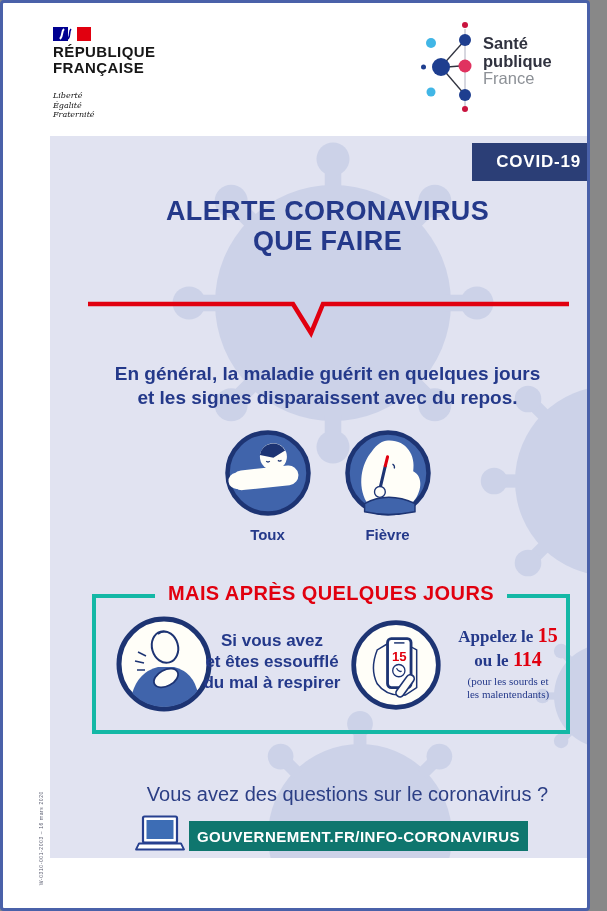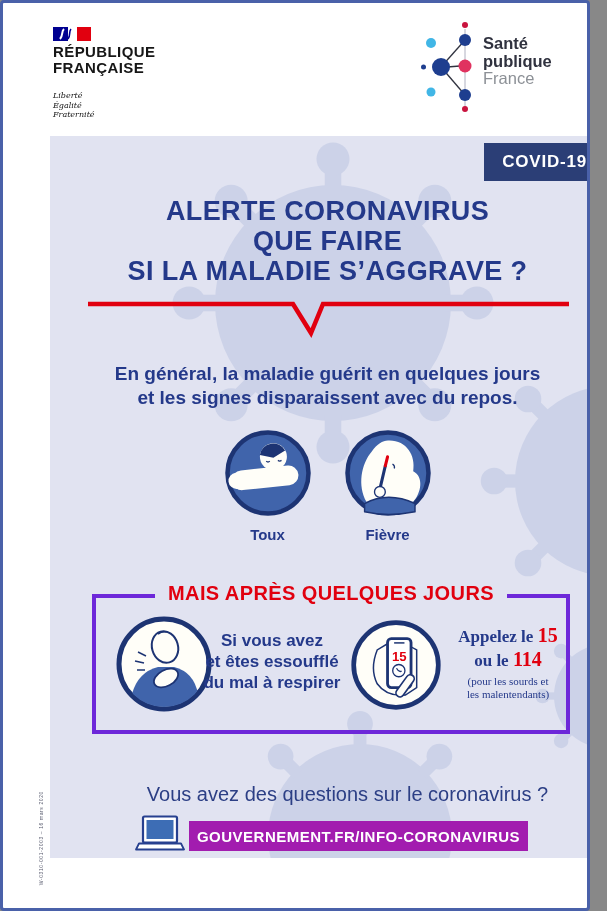--- a/index.html
+++ b/index.html
@@ -18,54 +18,54 @@
   .spf-l1, .spf-l2 { font-size:16.5px; font-weight:800; color:#30323f; }
   .spf-l3 { font-size:16.5px; font-weight:400; color:#8c9096; }
   .side-code {
     position:absolute; left:35px; top:788px; writing-mode:vertical-rl;
     transform:rotate(180deg); font-size:5px; letter-spacing:.6px; color:#5a5d70;
   }
   
   .panel { position:absolute; left:47px; top:133px; width:555px; height:722px; background:#e1e3f1; overflow:hidden; }
   .deco { position:absolute; inset:0; pointer-events:none; }
   .badge {
-    position:absolute; right:0; top:7px; height:38px; padding:0 18px;
+    position:absolute; right:0; top:7px; height:38px; padding:0 24px;
     background:#2b3e76; color:#fff; font-size:17px; font-weight:800; letter-spacing:.8px;
     display:flex; align-items:center;
   }
   .title { position:absolute; left:0; top:60px; width:100%; text-align:center;
     color:#24398a; font-size:27px; font-weight:800; line-height:30px; letter-spacing:.4px; }
   .underline { position:absolute; left:38px; top:163px; }
   .intro { position:absolute; left:0; top:226px; width:100%; text-align:center;
     color:#24398a; font-size:19px; font-weight:700; line-height:24px; }
   
   .symptoms { position:absolute; left:0; top:292px; width:100%; display:flex; justify-content:center; }
   .symptom { display:flex; flex-direction:column; align-items:center; width:120px; }
   .symptom-label { margin-top:8px; color:#24398a; font-size:15px; font-weight:800; }
   
-  .warnbox { position:absolute; left:42px; top:458px; width:478px; height:140px; border:4px solid #6d28d9; }
+  .warnbox { position:absolute; left:42px; top:458px; width:478px; height:140px; border:4px solid #14b8a6; }
   .warnbox-title {
     position:absolute; top:-16px; left:50%; transform:translateX(-50%);
     background:#e1e3f1; padding:0 13px; white-space:nowrap;
     color:#e1000f; font-size:20px; font-weight:800; letter-spacing:.4px;
   }
   .breath-icon { position:absolute; left:18px; top:16px; }
   .breath-text { position:absolute; left:96px; top:32px; width:160px; text-align:center;
     color:#24398a; font-size:17px; font-weight:800; line-height:21px; }
   .phone-icon { position:absolute; left:253px; top:20px; }
   .call-text { position:absolute; left:349px; top:26px; width:126px; text-align:center; color:#24398a;font-family:Liberation Serif, serif; }
   .call-line { font-size:17px; font-weight:800; line-height:23px; }
   .call-num { color:#e1000f; font-size:20px; }
   .call-note { margin-top:3px; font-size:11px; font-weight:400; line-height:13px; }
   
   .question { position:absolute; left:0; top:647px; width:100%; text-align:center;
     color:#2c3f85; font-size:20px; font-weight:500;margin-left:20px; }
   .laptop { position:absolute; left:85px; top:679px; }
   .urlbar {
-    position:absolute; left:139px; top:685px; width:339px; height:30px; background:#a21caf;
+    position:absolute; left:139px; top:685px; width:339px; height:30px; background:#0f766e;
     color:#fff; font-size:15px; font-weight:800; letter-spacing:.5px;
     display:flex; align-items:center; justify-content:center; cursor:pointer;
   }
 </style>
 </head>
 <body>
 
 <div class="page">
 
   <div class="rf-block">
@@ -140,21 +140,20 @@
       <use href="#vir" transform="translate(560,345) scale(95)"></use>
       <use href="#vir" transform="translate(310,700) scale(92)"></use>
       <use href="#vir" transform="translate(556,560) scale(52)"></use>
     </svg>
 
     <div class="badge">COVID-19</div>
 
     <div class="title">
       <div>ALERTE CORONAVIRUS</div>
       <div>QUE FAIRE</div>
-      <div>SI LA MALADIE S’AGGRAVE ?</div>
     </div>
 
     <svg class="underline" width="481" height="40" viewBox="0 0 481 40">
       <path d="M0,5 H205 L223,34 L235,5 H481" stroke="#e1000f" stroke-width="4.5" fill="none"></path>
     </svg>
 
     <div class="intro">
       <div>En général, la maladie guérit en quelques jours</div>
       <div>et les signes disparaissent avec du repos.</div>
     </div>

